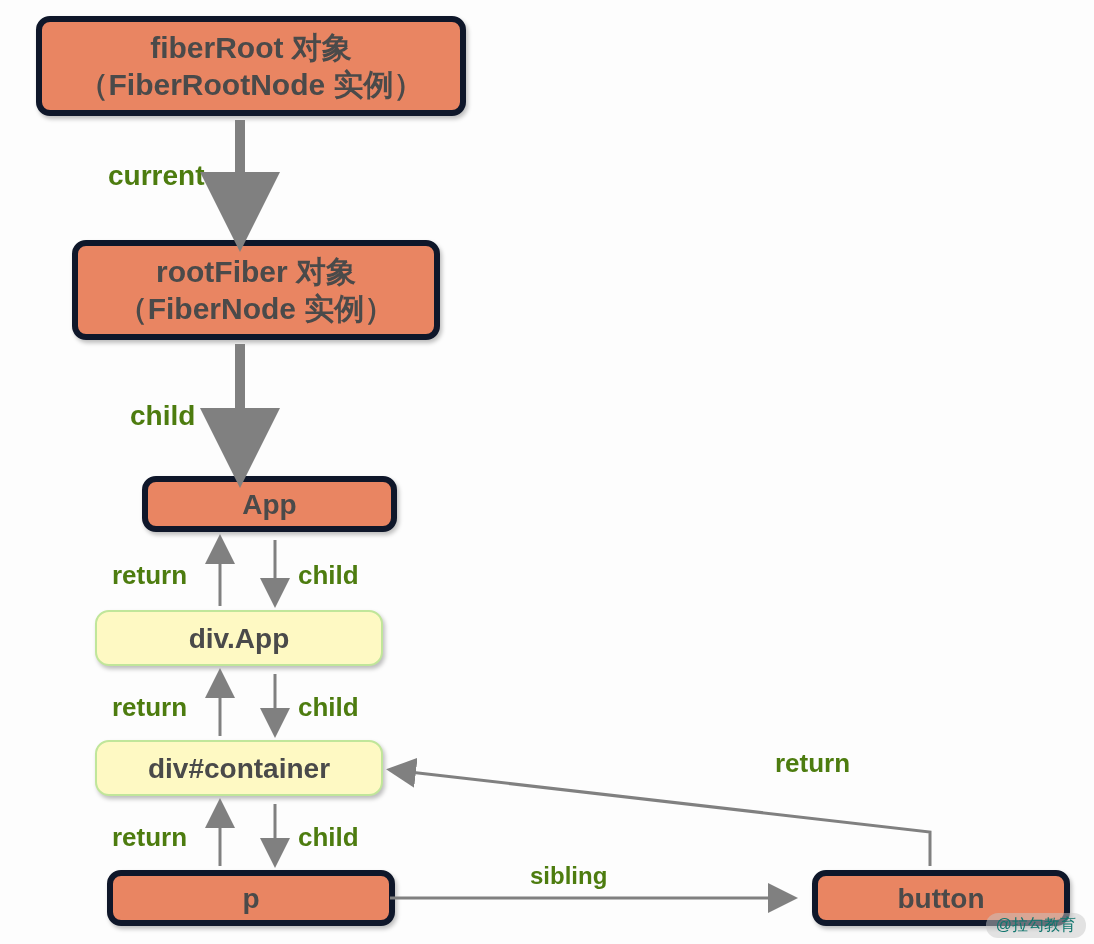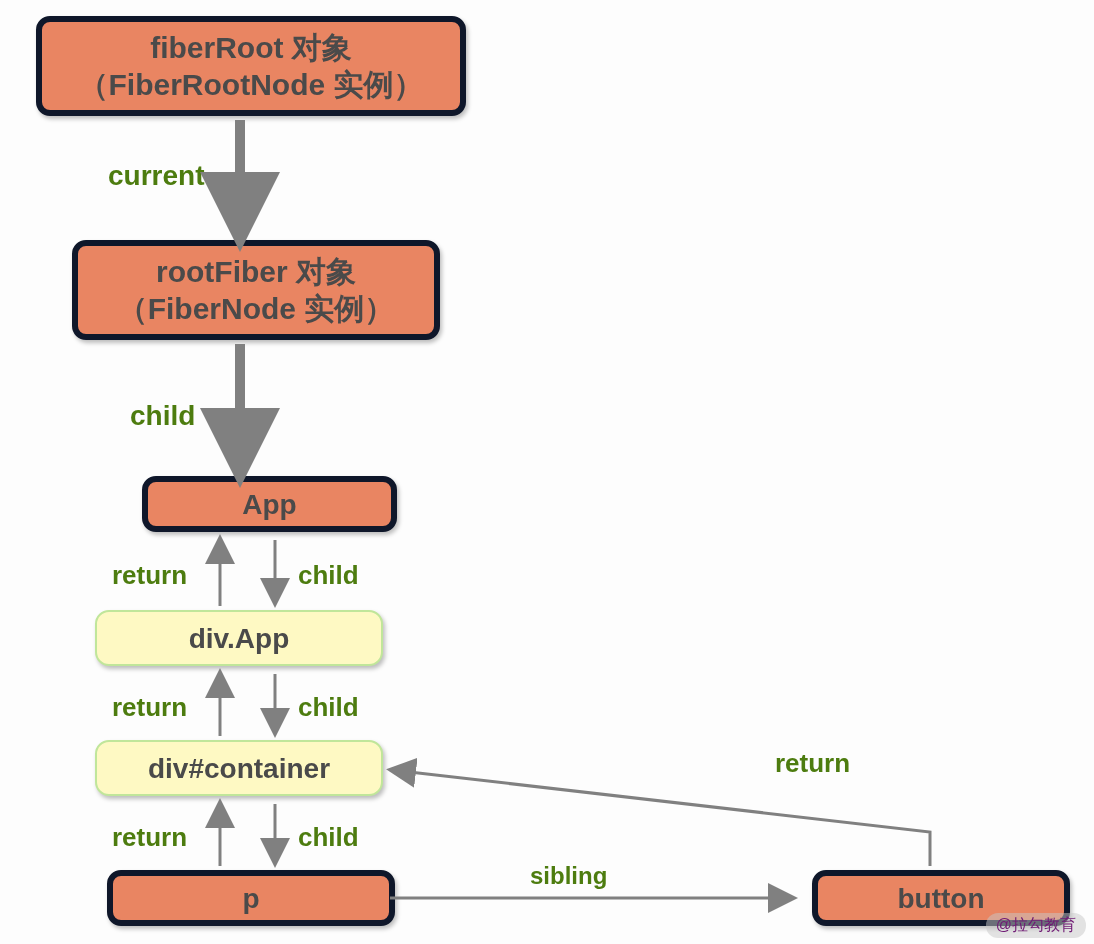--- a/index.html
+++ b/index.html
@@ -49,21 +49,21 @@
     left: 0; top: 0;
     width: 1094px;
     height: 944px;
     pointer-events: none;
   }
   .watermark {
     position: absolute;
     right: 8px;
     bottom: 6px;
     background: rgba(200,200,200,0.5);
-    color: #701a75;
+    color: #0f766e;
     font-size: 16px;
     padding: 2px 10px;
     border-radius: 12px;
     text-align: right;
   }
 </style>
 </head>
 <body>
 
 <div class="canvas">

